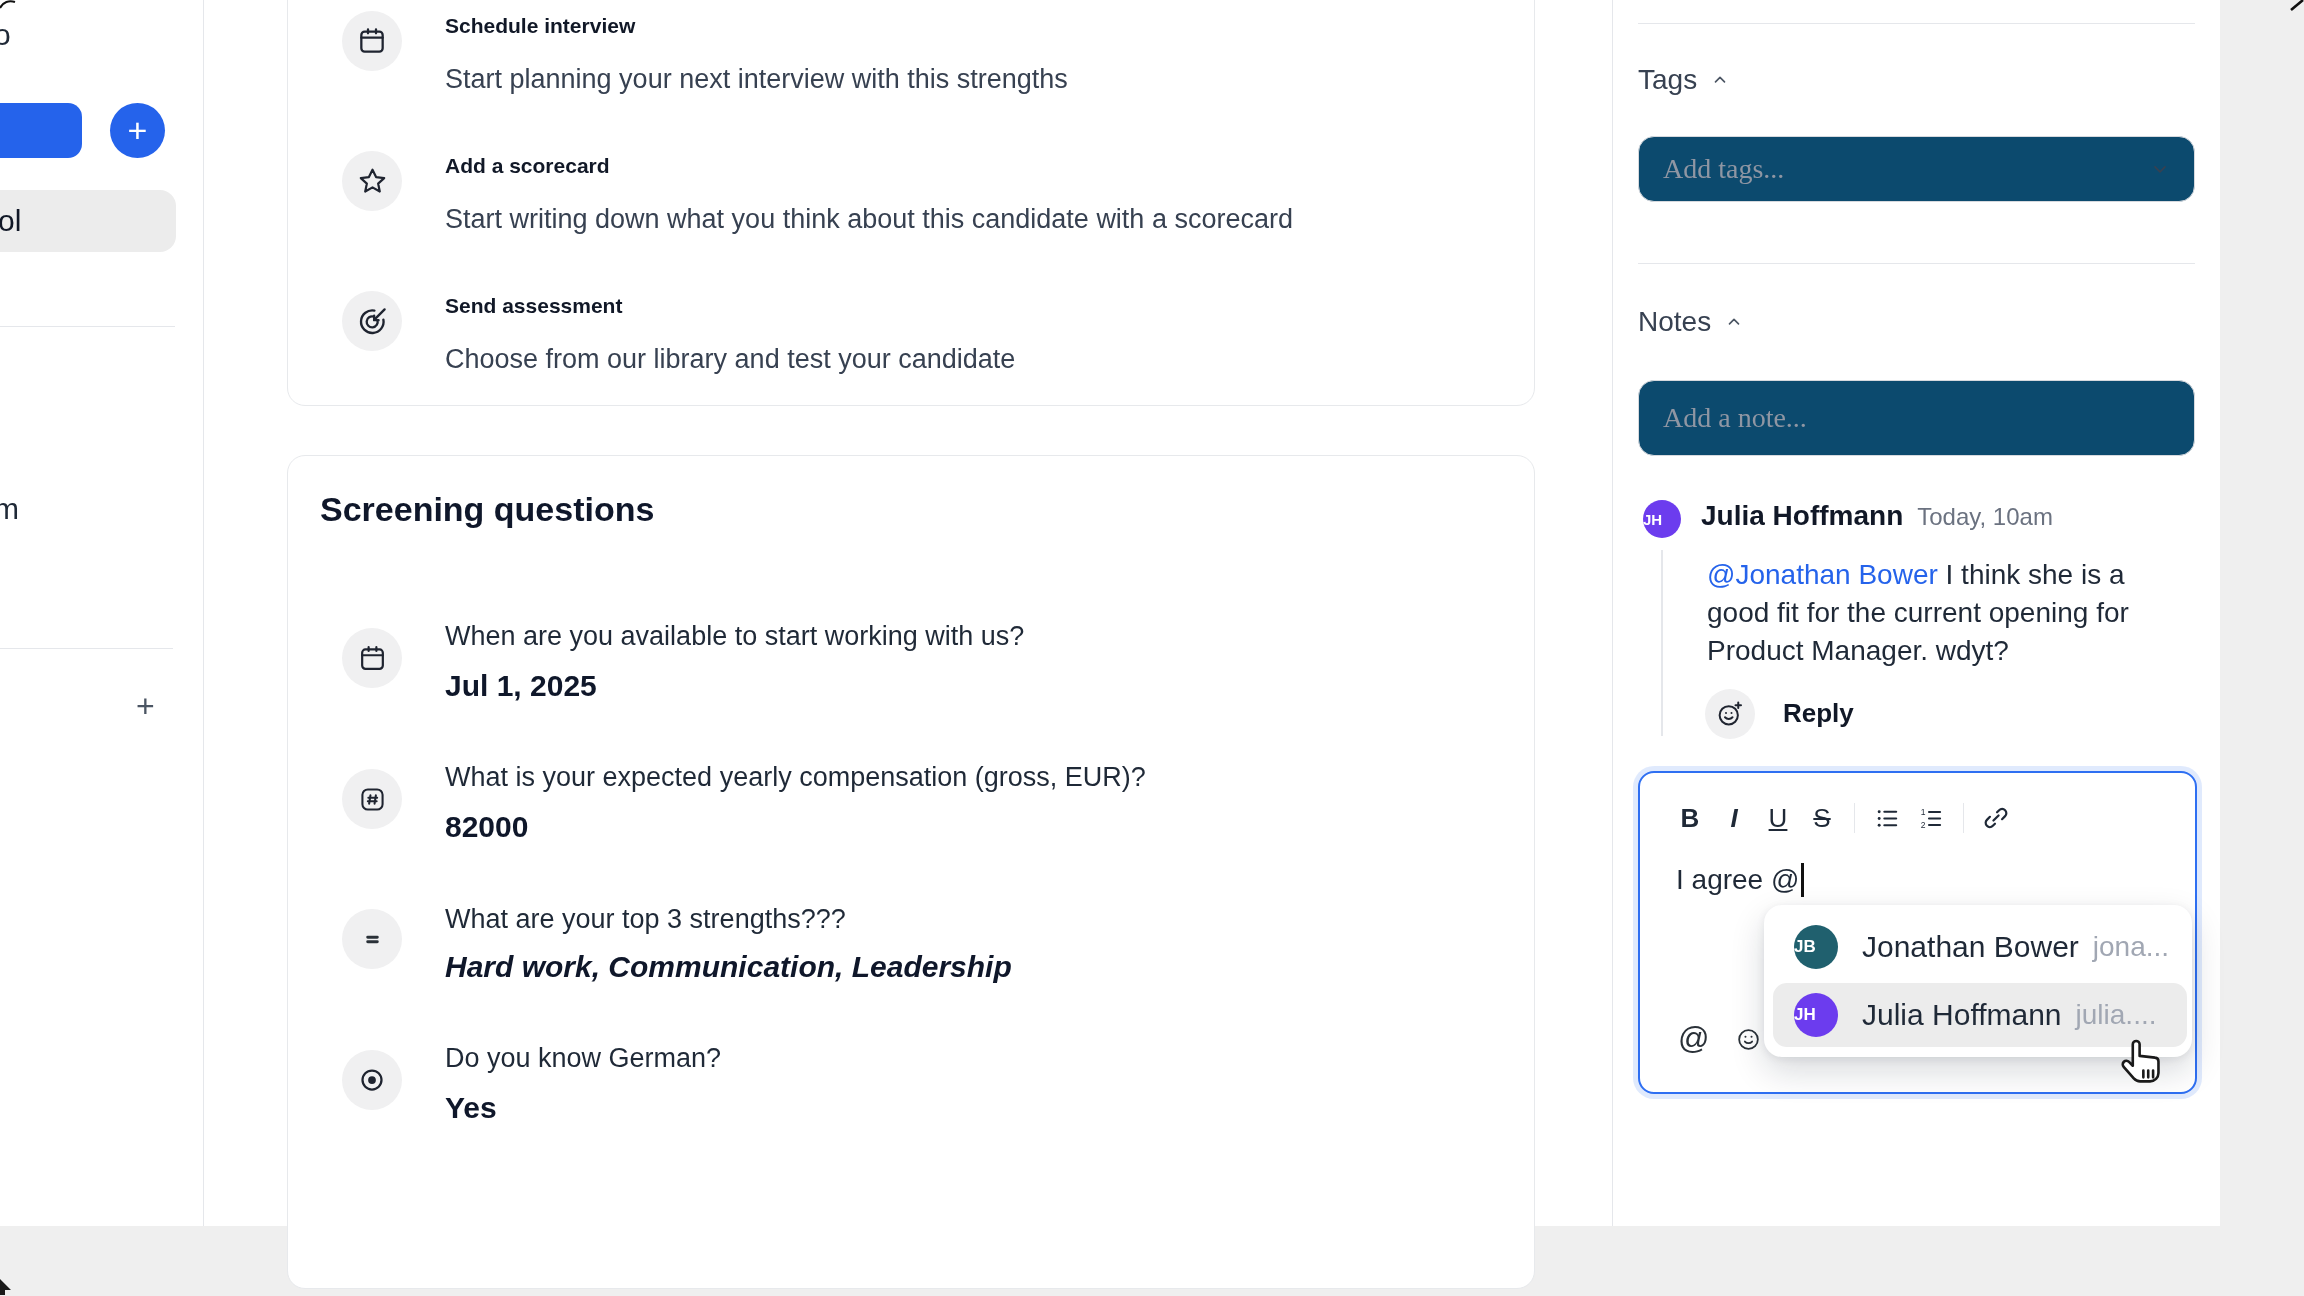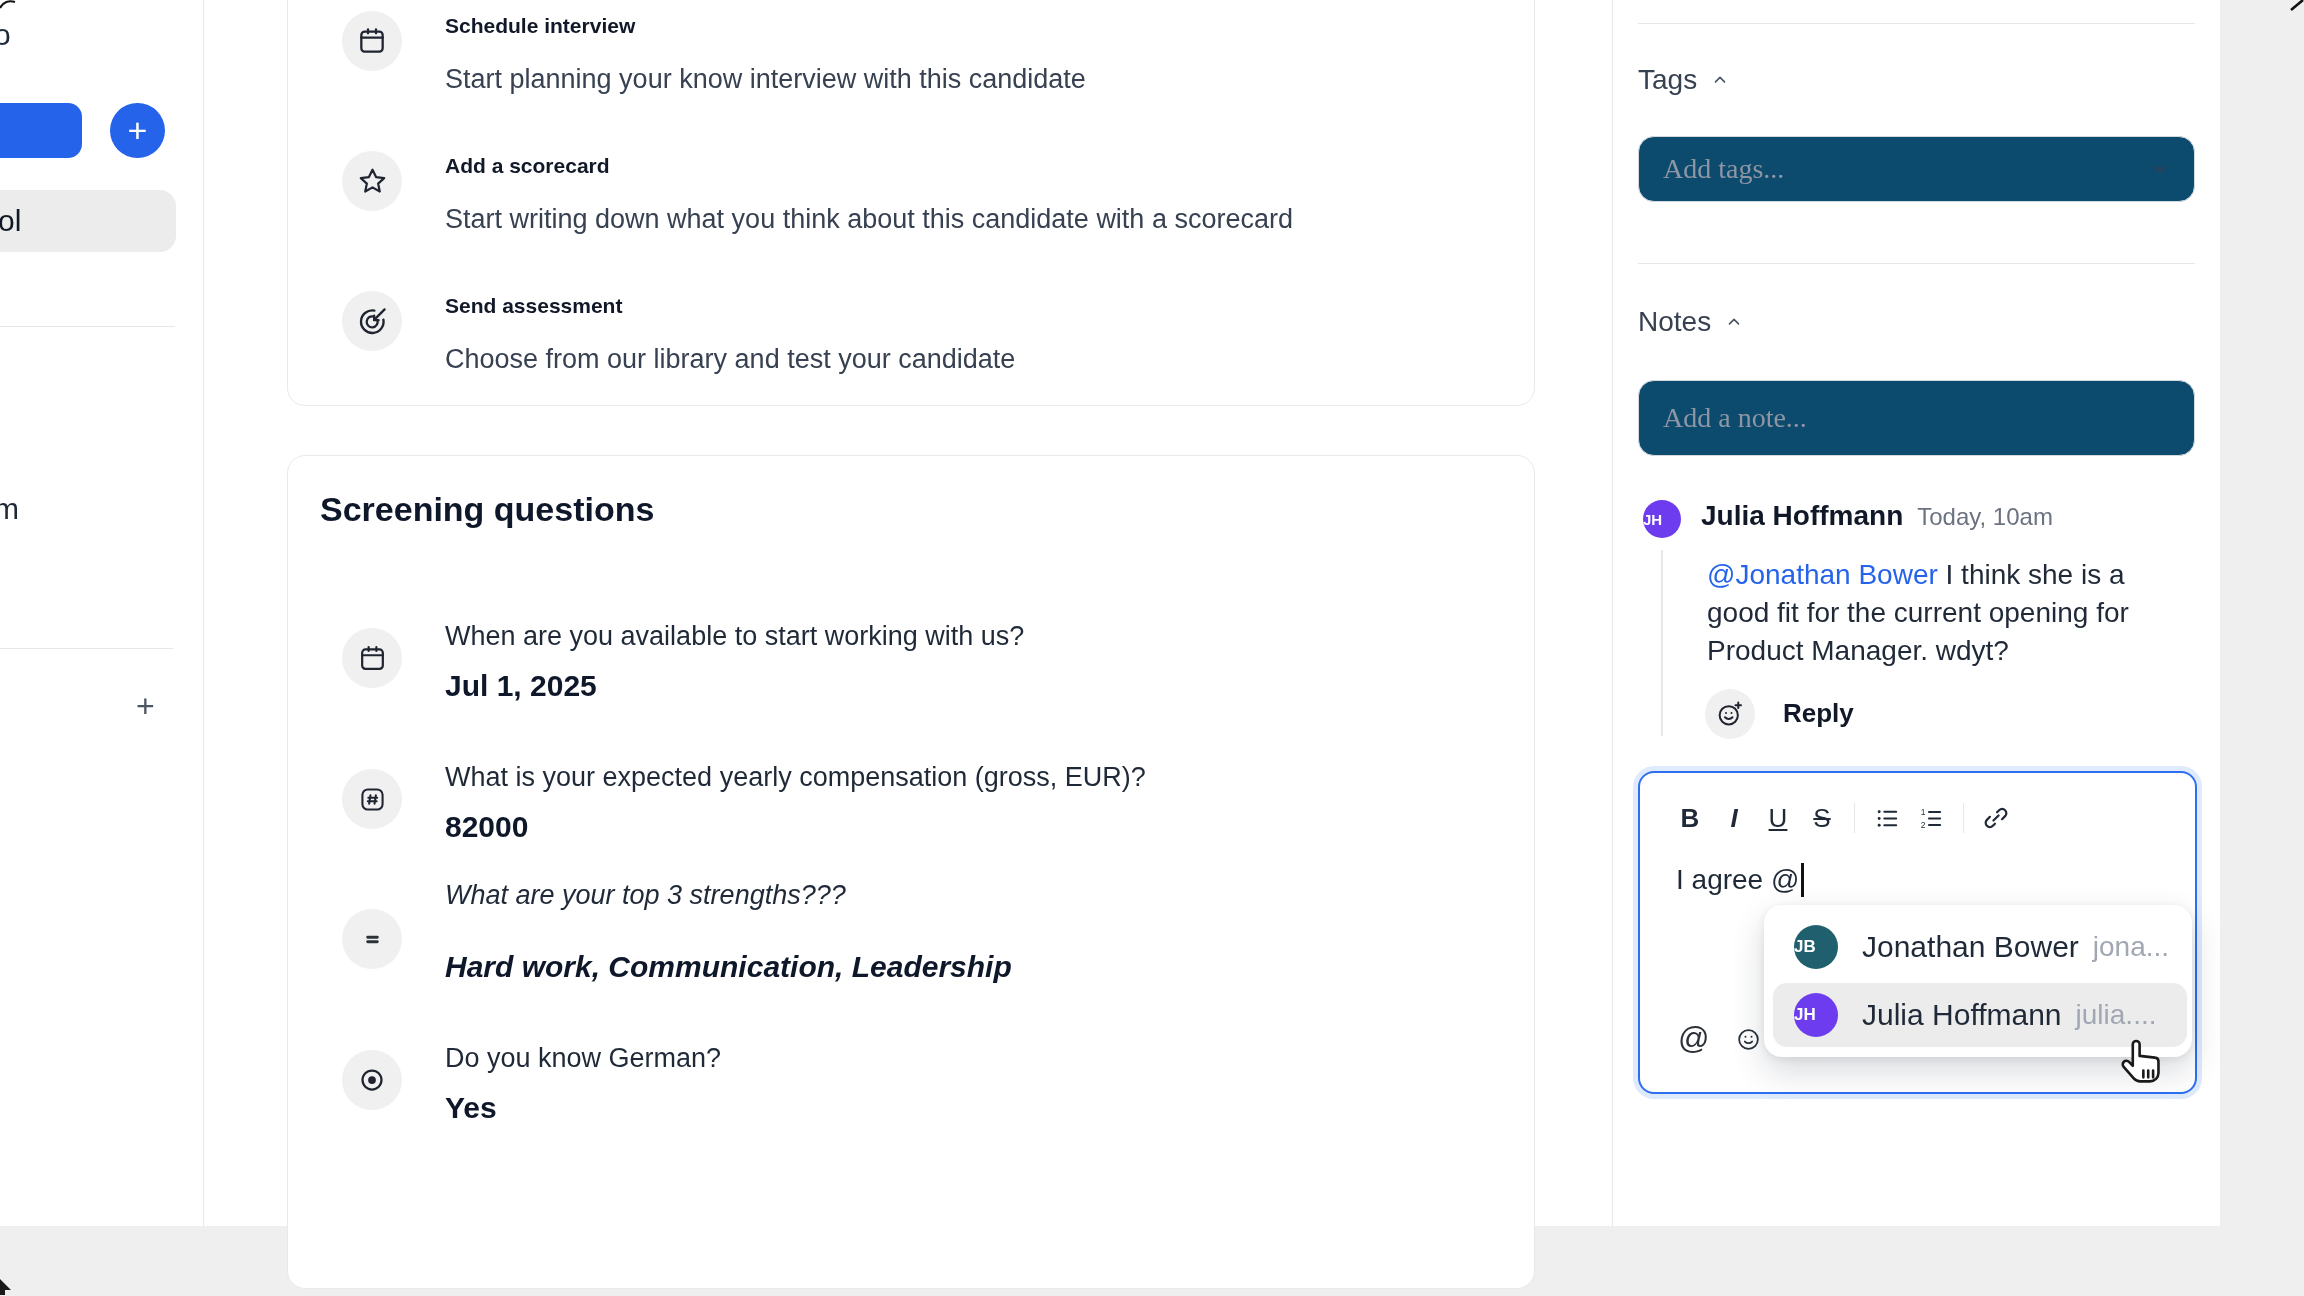--- a/index.html
+++ b/index.html
@@ -108,21 +108,21 @@
     <div class="card" style="left:83px; top:-26px; width:1248px; height:432px;">
 
       <div>
         <div class="circle-ic" style="left:54px; top:36px;">
           <svg viewBox="0 0 24 24" width="32" height="32" fill="none" stroke="#1f2430" stroke-width="1.7" stroke-linecap="round" stroke-linejoin="round">
             <rect x="4" y="5" width="16" height="15" rx="2.5"></rect>
               <path d="M4 9.5h16M9 3.2v3M15 3.2v3"></path>
           </svg>
         </div>
         <div class="item-title" style="left:157px; top:38px;">Schedule interview</div>
-        <div class="item-desc" style="left:157px; top:88px;">Start planning your know interview with this candidate</div>
+        <div class="item-desc" style="left:157px; top:88px;">Start planning your next interview with this strengths</div>
       </div>
 
       <div>
         <div class="circle-ic" style="left:54px; top:176px;">
           <svg viewBox="0 0 24 24" width="33" height="33" fill="none" stroke="#1f2430" stroke-width="1.6" stroke-linecap="round" stroke-linejoin="round">
             <path d="M12 3.4l2.6 5.4 5.9.7-4.4 4 1.2 5.8-5.3-3-5.3 3 1.2-5.8-4.4-4 5.9-.7z"></path>
           </svg>
         </div>
         <div class="item-title" style="left:157px; top:178px;">Add a scorecard</div>
         <div class="item-desc" style="left:157px; top:228px;">Start writing down what you think about this candidate with a scorecard</div>
@@ -166,21 +166,21 @@
         <div class="q" style="left:157px; top:305px;">What is your expected yearly compensation (gross, EUR)?</div>
         <div class="a" style="left:157px; top:353px;">82000</div>
       </div>
 
       <div>
         <div class="circle-ic" style="left:54px; top:453px;">
           <svg viewBox="0 0 24 24" width="31" height="31" fill="none" stroke="#2a3138" stroke-width="2.3" stroke-linecap="round">
             <path d="M8.3 10.3h7.4M8.3 13.7h7.4"></path>
           </svg>
         </div>
-        <div class="q" style="left:157px; top:423px;font-style:italic;">What are your top 3 strengths???</div>
+        <div class="q" style="left:157px; top:447px;">What are your top 3 strengths???</div>
         <div class="a" style="left:157px; top:493px;font-style:italic;">Hard work, Communication, Leadership</div>
       </div>
 
       <div>
         <div class="circle-ic" style="left:54px; top:594px;">
           <svg viewBox="0 0 24 24" width="30" height="30" fill="none" stroke="#1f2430" stroke-width="1.8">
             <circle cx="12" cy="12" r="7.6"></circle>
               <circle cx="12" cy="12" r="3.1" fill="#1f2430" stroke="none"></circle>
           </svg>
         </div>

